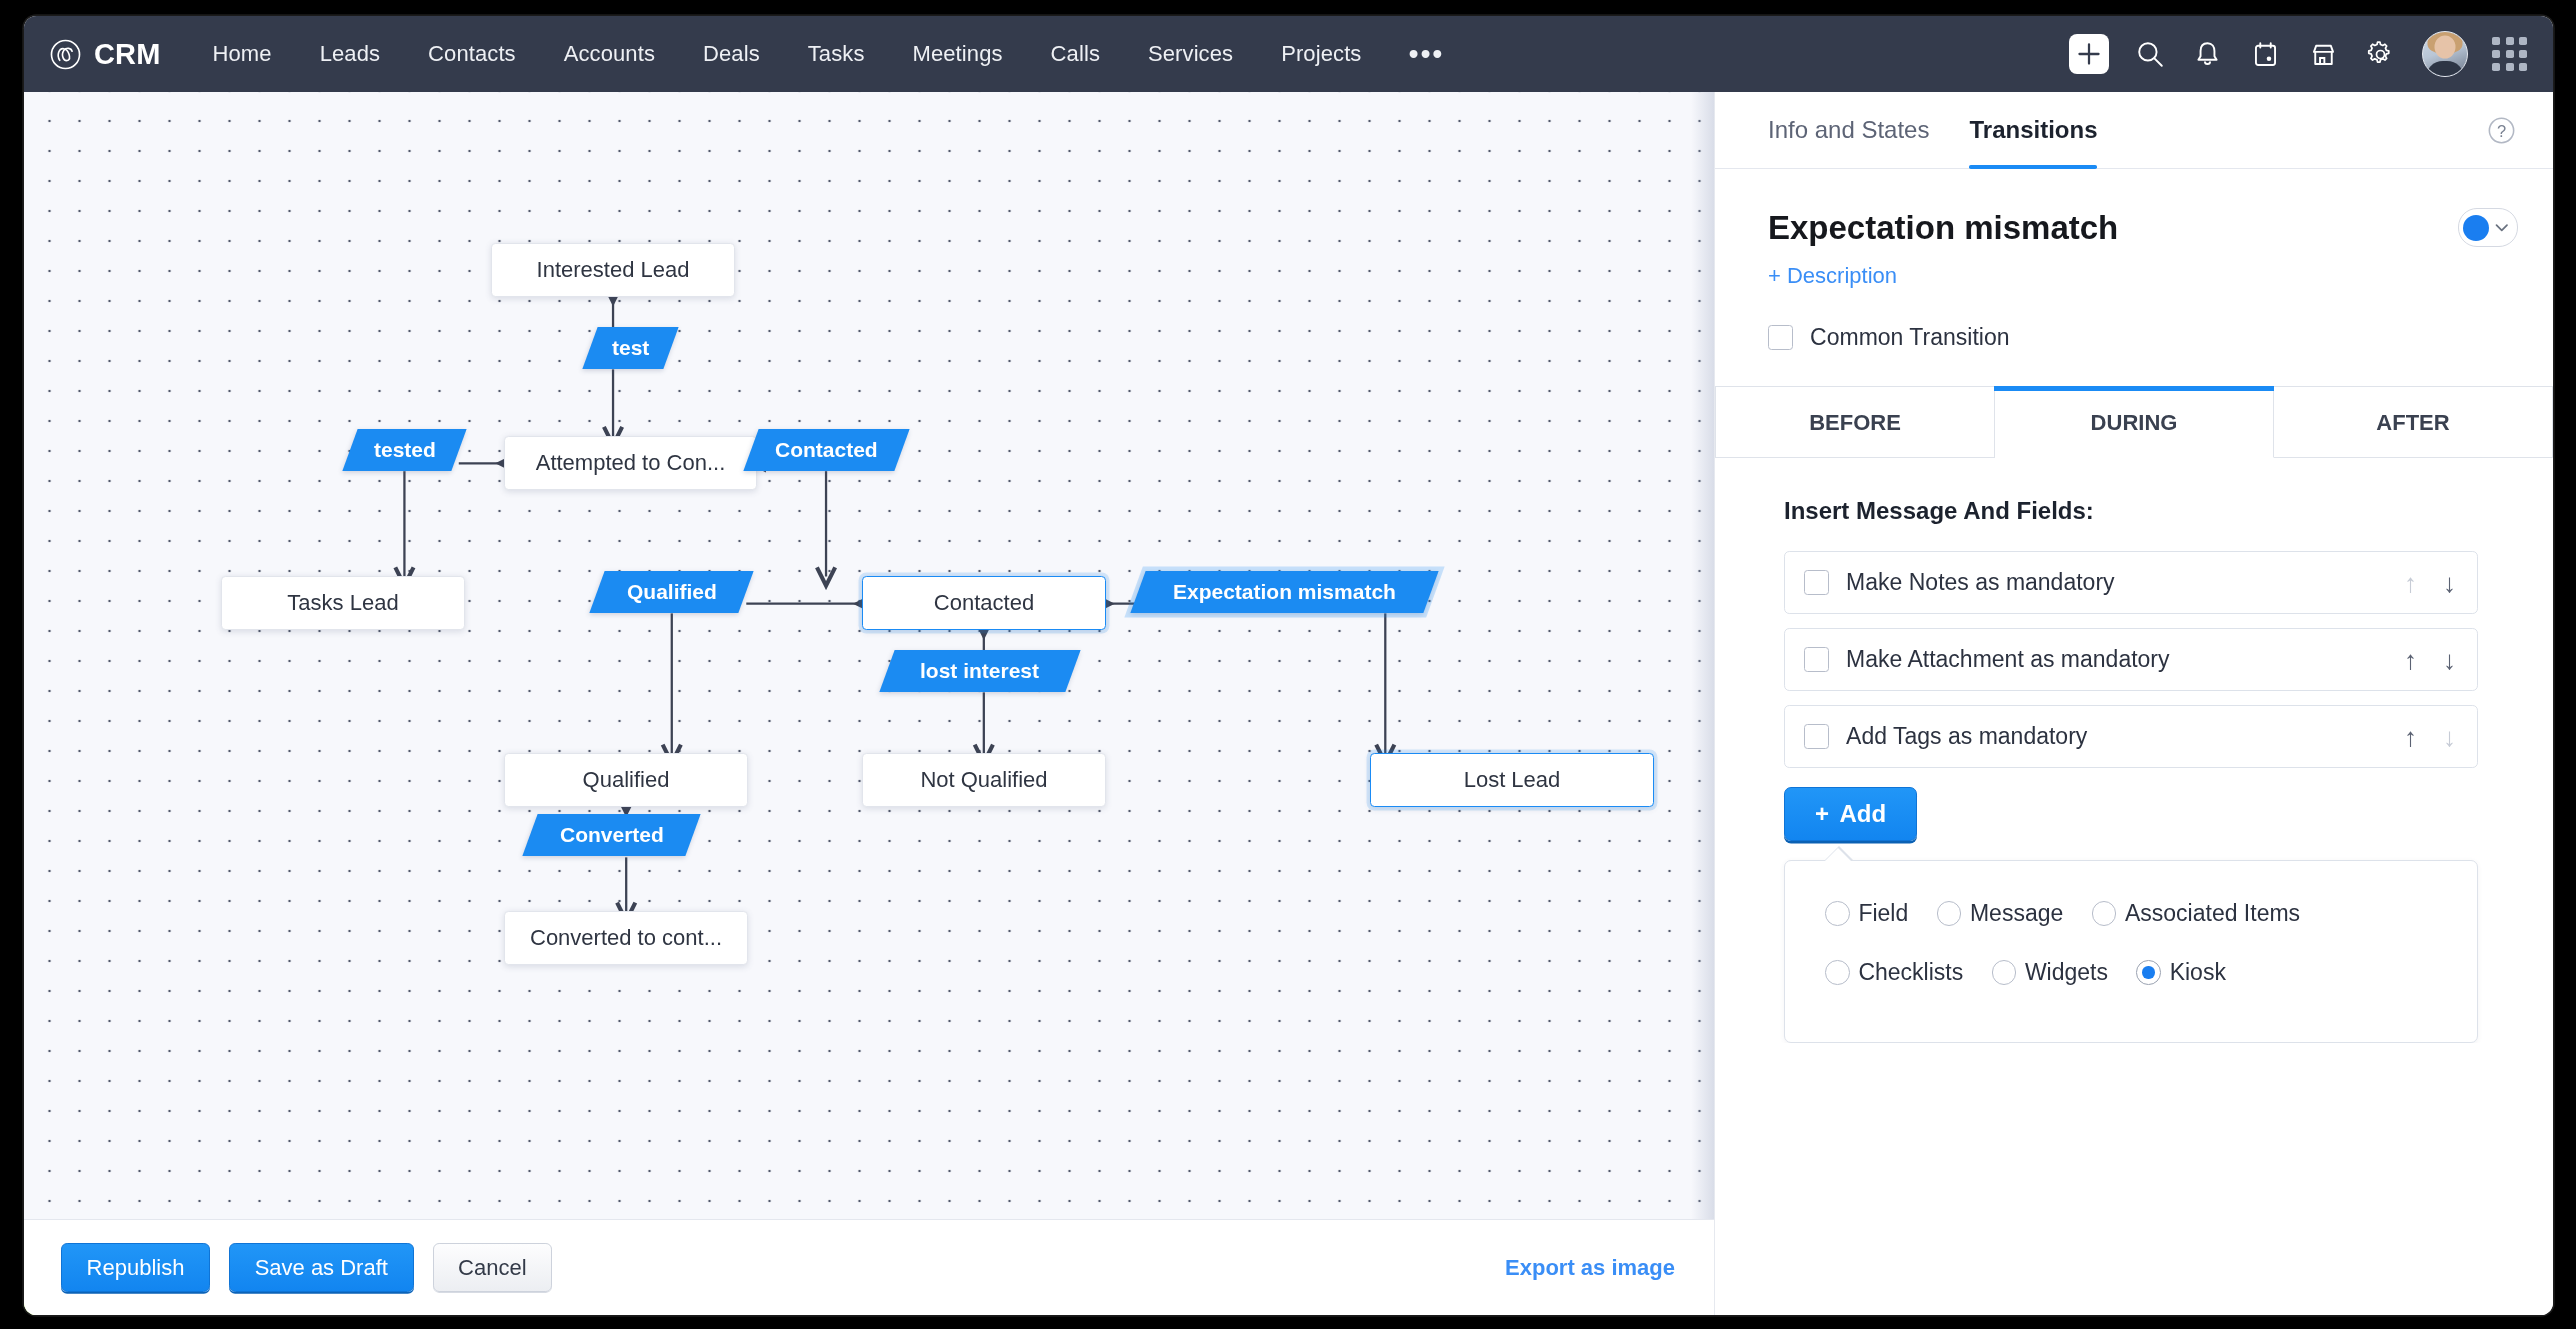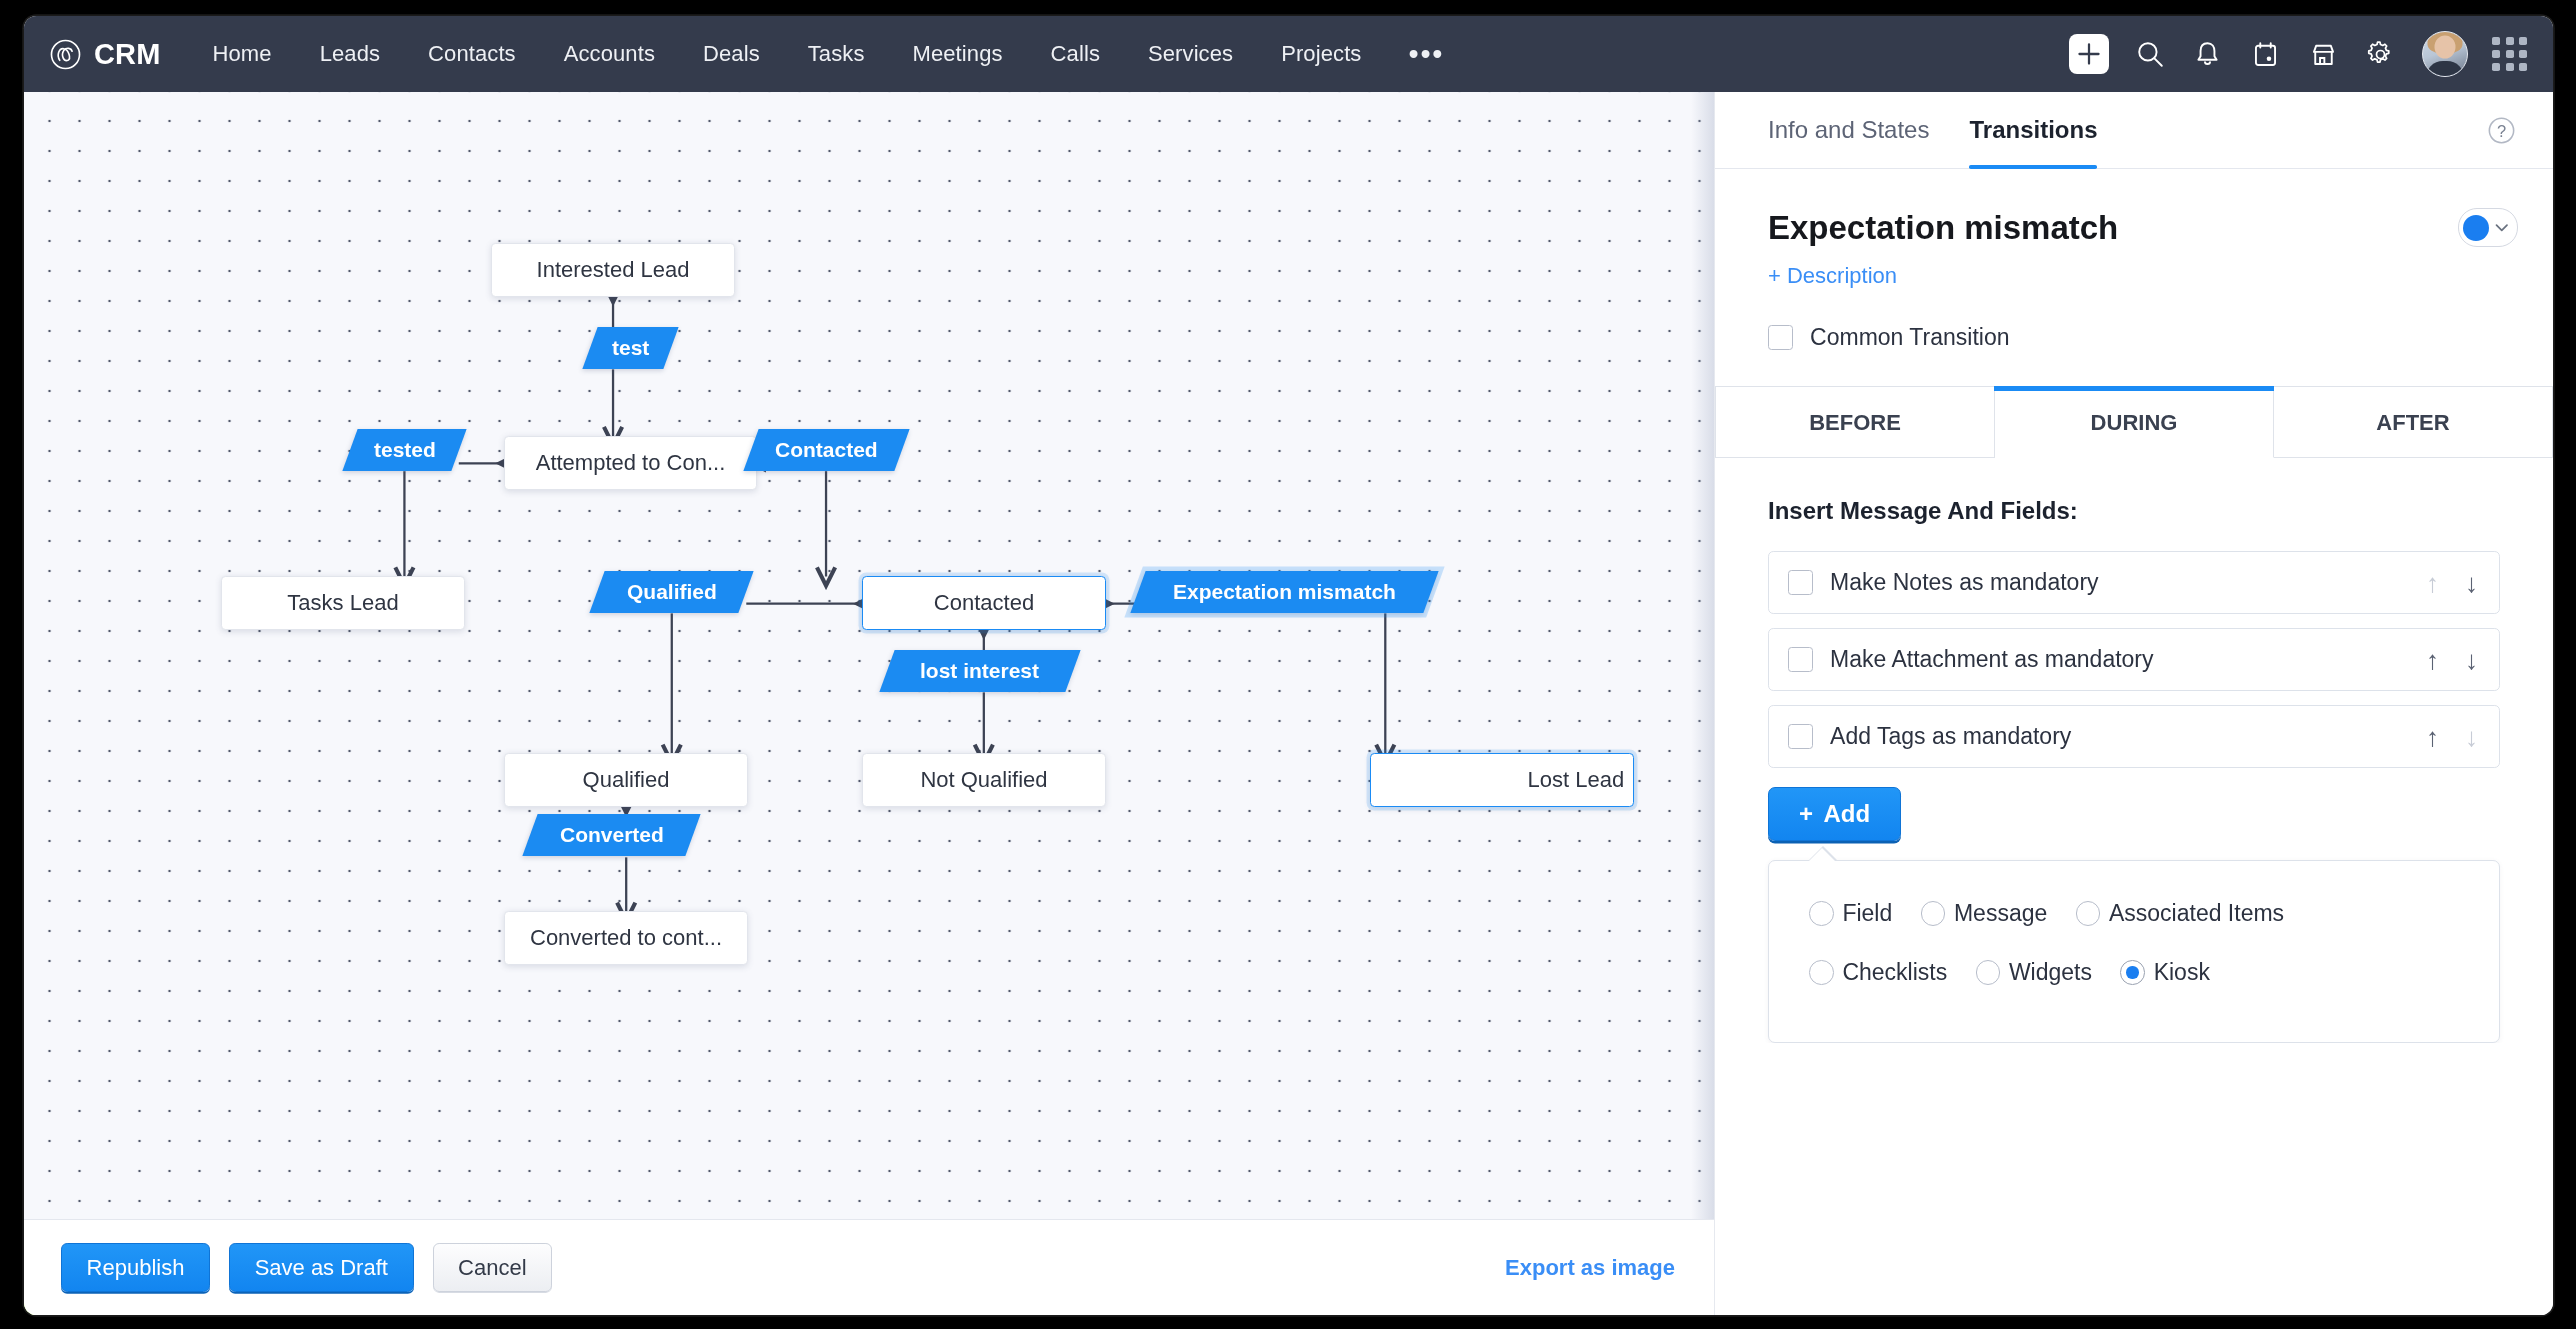--- a/index.html
+++ b/index.html
@@ -184,21 +184,21 @@
     border-top: 0.9px solid #dfe3ea; border-right: 0.9px solid #dfe3ea;
     background: #fff; position: relative;
   }
   .seg:first-child { border-left: 0.9px solid #dfe3ea; }
   .seg.active::before {
     content: ""; position: absolute; left: -0.9px; right: -0.9px; top: -0.9px;
     height: 4.4px; background: #1a8bf5;
   }
   .seg.active { border-bottom: 0.9px solid #fff; margin-bottom: -0.9px; z-index: 2;}
 
-  .panel-body { padding: 39px 53px 0 53px; overflow: hidden; }
+  .panel-body { padding: 39px 75px 0 53px; overflow: hidden; margin-left: 16px; }
   .section-title { font-size: 24px; font-weight: bold; color: #1c222e; margin-bottom: 26px; }
 
   .frow {
     height: 63px; border: 0.9px solid #dde2ea; border-radius: 5.3px;
     display: flex; align-items: center; padding: 0 21px 0 19px; margin-bottom: 14px;
     background: #fff;
   }
   .frow .label { font-size: 23px; color: #2c3240; margin-left: 17.5px; cursor: pointer; }
   .arrows { margin-left: auto; display: flex; gap: 26px; }
   .arw { font-size: 26px; color: #5b6273; cursor: pointer; line-height: 1; }
@@ -360,21 +360,21 @@
           </div>
           <div class="node selected" style="left: 838px; top: 484px; width: 244px; height: 54px;">
             <span>Contacted</span>
           </div>
           <div class="node" style="left: 480px; top: 661px; width: 244px; height: 54px;">
             <span>Qualified</span>
           </div>
           <div class="node" style="left: 838px; top: 661px; width: 244px; height: 54px;">
             <span>Not Qualified</span>
           </div>
-          <div class="node selected" style="left: 1346px; top: 661px; width: 264px; height: 54px; justify-content: flex-end;">
+          <div class="node selected" style="left: 1346px; top: 661px; width: 284px; height: 54px;">
             <span>Lost Lead</span>
           </div>
           <div class="node" style="left: 480px; top: 819px; width: 244px; height: 54px;">
             <span>Converted to cont...</span>
           </div>
           <div class="trans" style="left: 566px; top: 235px; width: 81px; height: 42px;">
             <span>test</span>
           </div>
           <div class="trans" style="left: 326px; top: 337px; width: 109px; height: 42px;">
             <span>tested</span>

